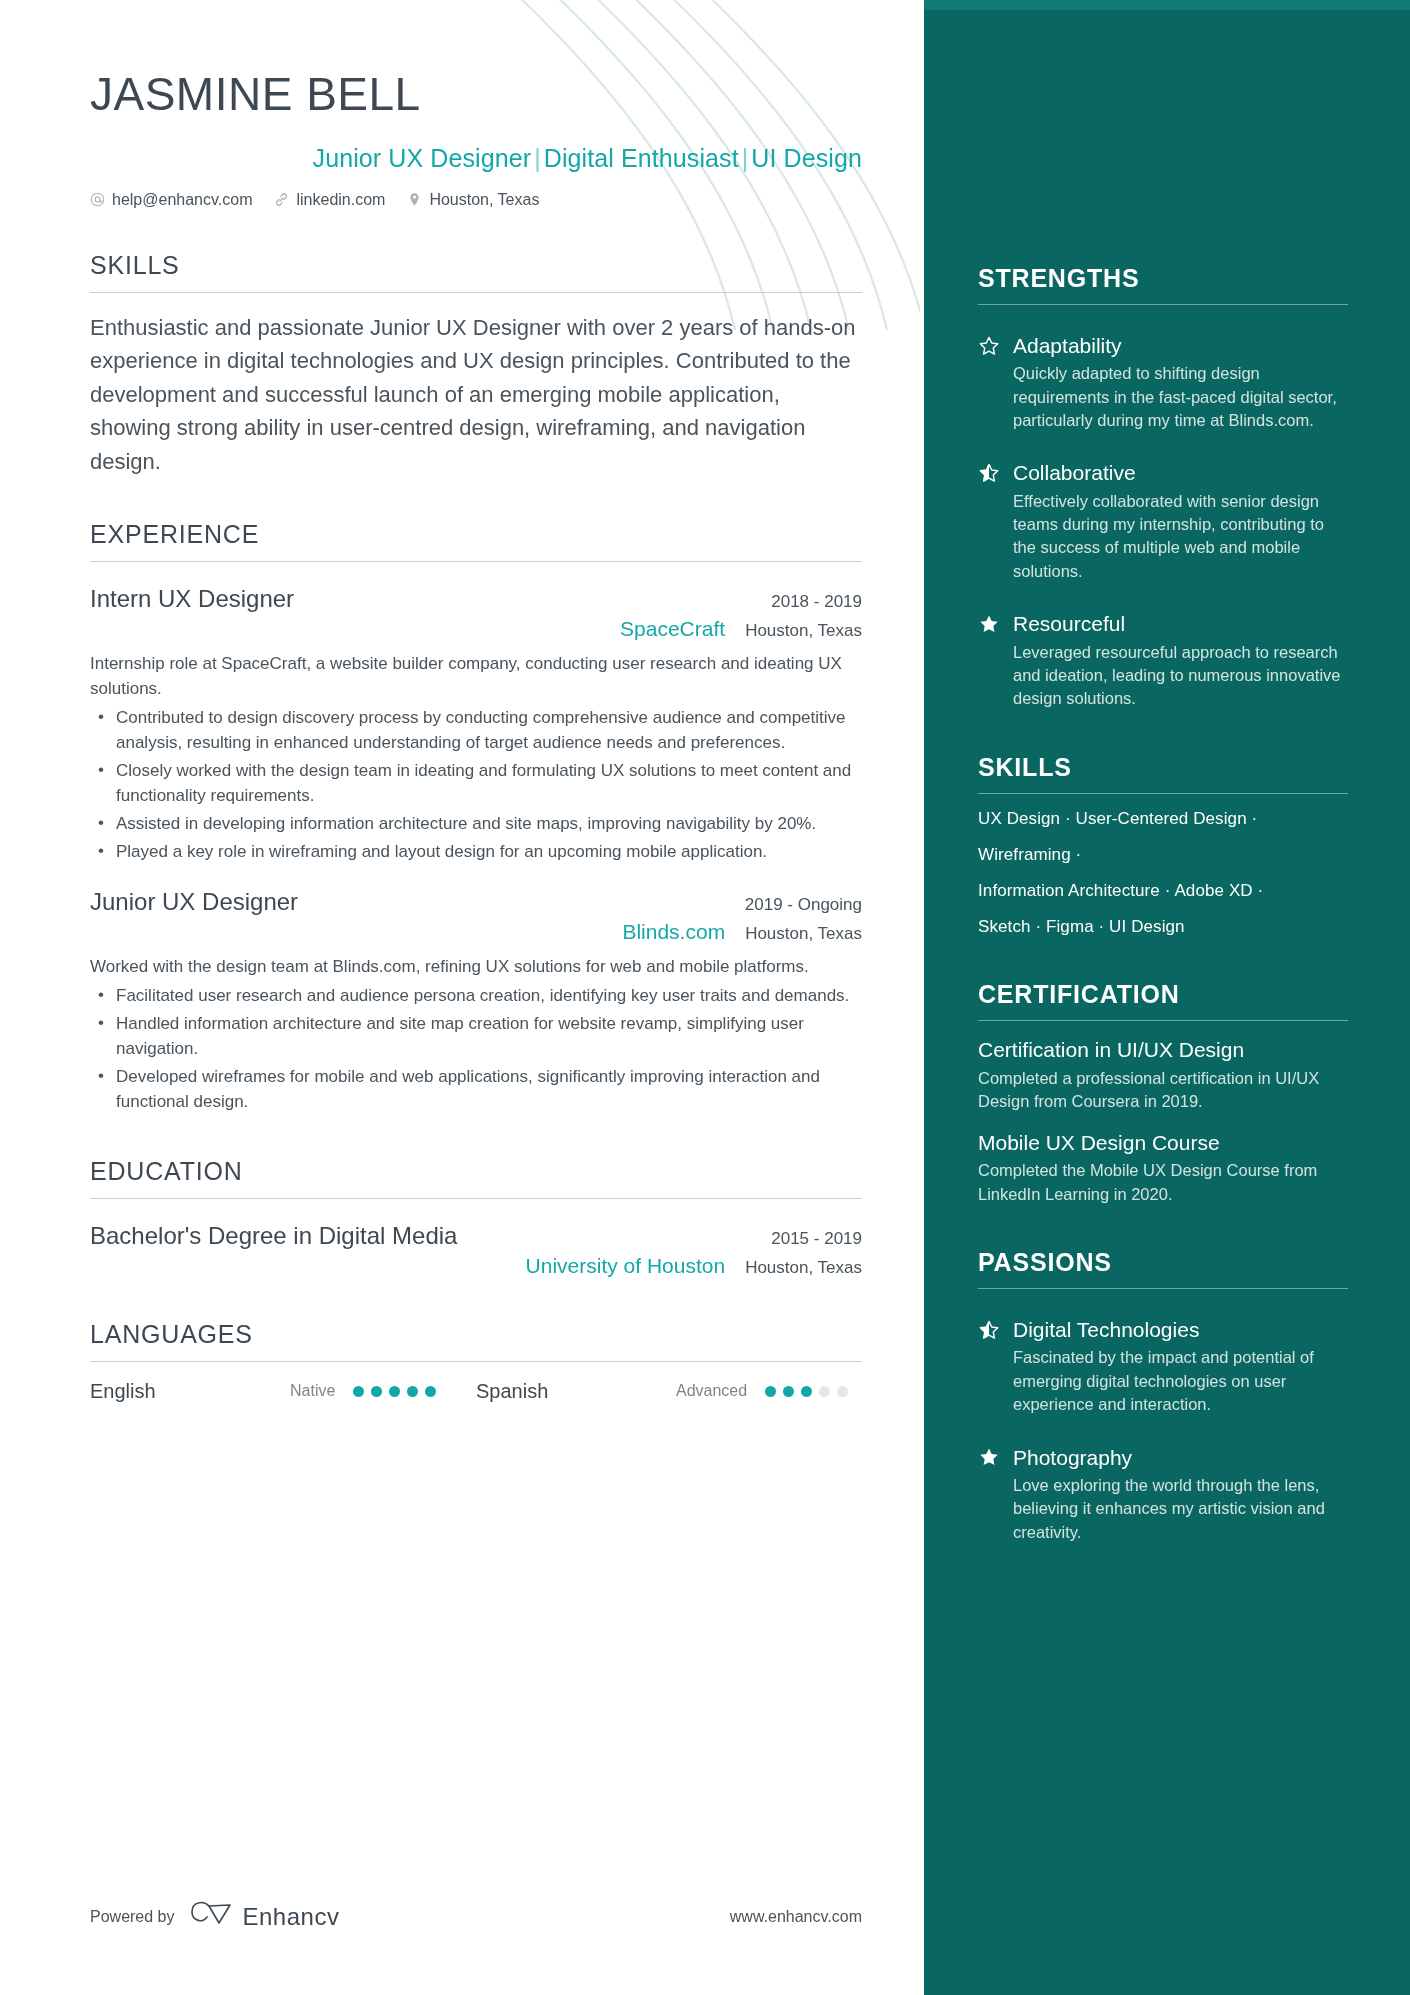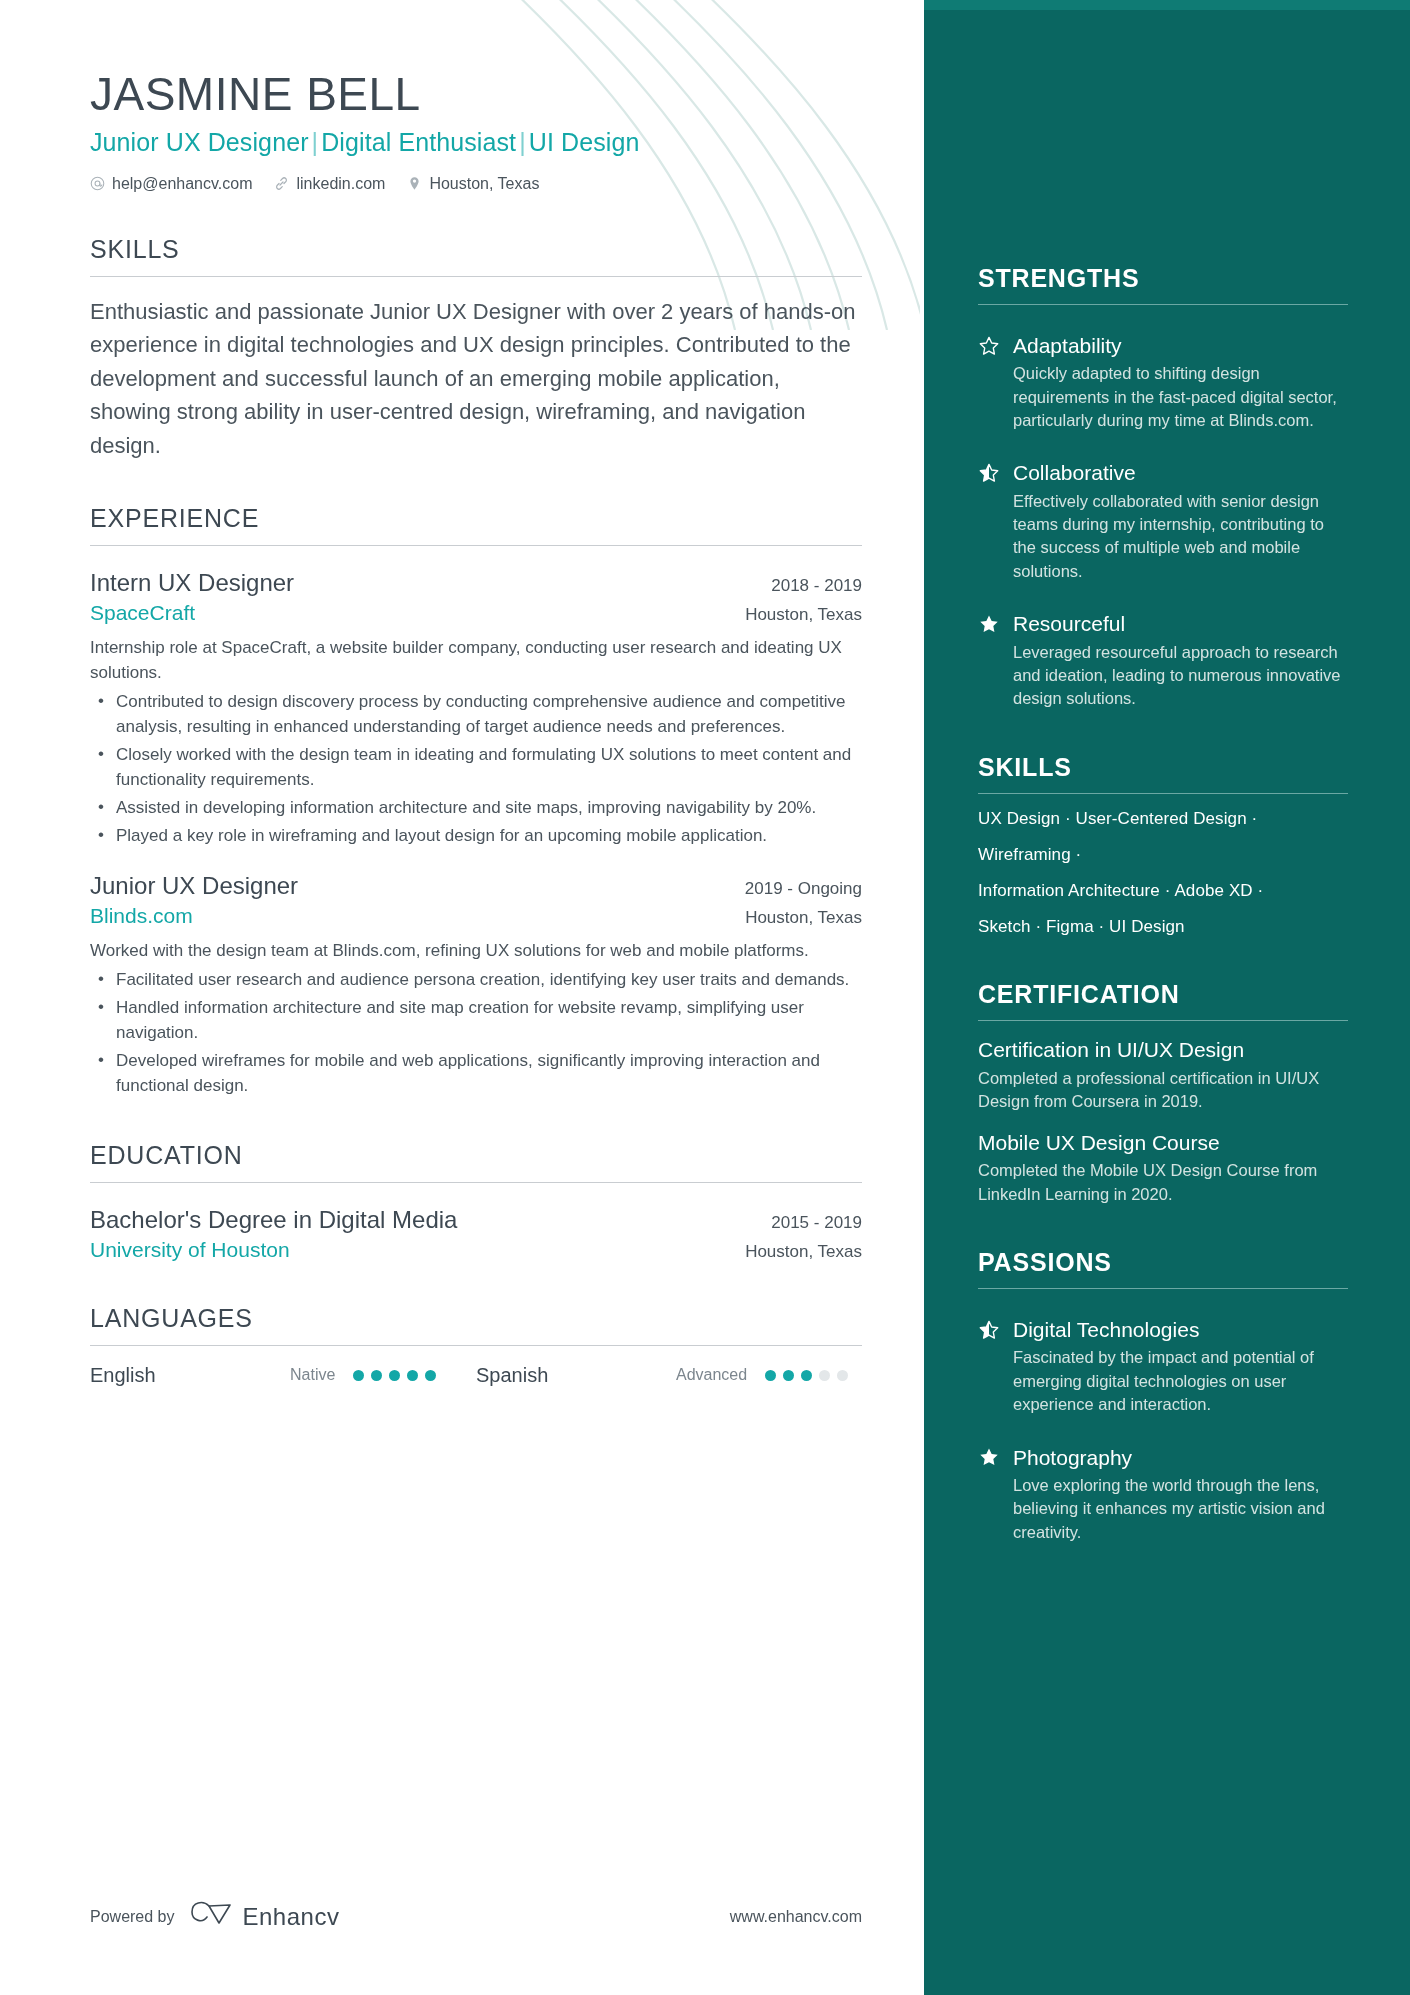--- a/index.html
+++ b/index.html
@@ -67,26 +67,27 @@
   
   .name {
     margin-top: 68px;
     font-size: 46px;
     font-weight: 400;
     letter-spacing: 0.5px;
     color: #3d4852;
     line-height: 1.15;
   }
   .headline {
-    margin-top: 6px;
+    margin-top: 22px;
     font-size: 25px;
     font-weight: 400;
     color: #13a7a7;
     line-height: 1.2;
     letter-spacing: 0.1px;
+    text-align: right;
   }
   .headline .sep { color: #7fd0d0; padding: 0 3px; }
 
   .contacts {
     margin-top: 18px;
     display: flex;
     align-items: center;
     gap: 22px;
     font-size: 16px;
     color: #4a545c;
@@ -146,21 +147,21 @@
     line-height: 1.25;
   }
   .entry-date {
     font-size: 17px;
     color: #4a545c;
     white-space: nowrap;
     padding-top: 2px;
   }
   .entry-sub {
     display: flex;
-    justify-content: space-between;
+    justify-content: flex-end;
     align-items: baseline;
     gap: 20px;
     margin-top: 3px;
   }
   .entry-company {
     font-size: 21px;
     color: #13a7a7;
     font-weight: 400;
   }
   .entry-loc {

